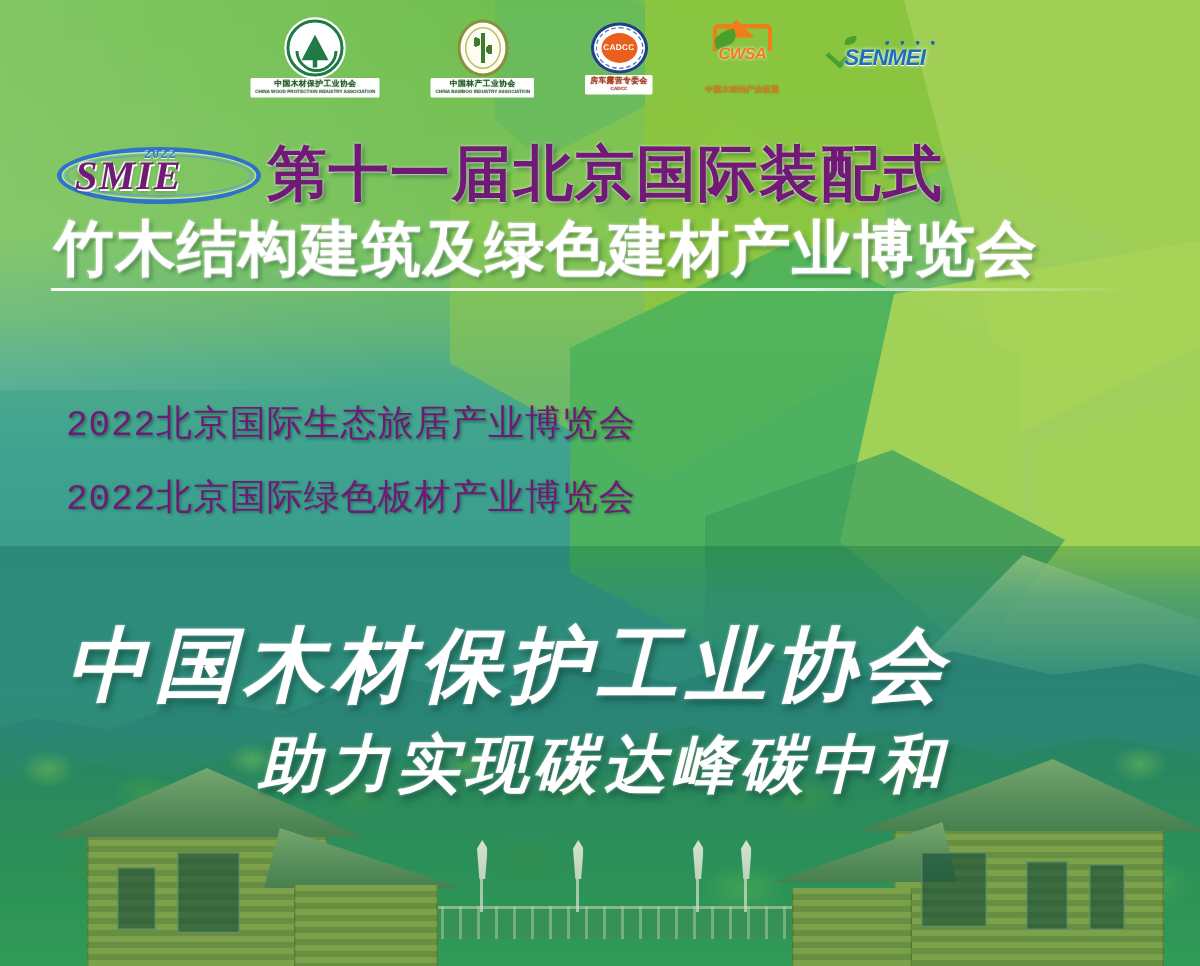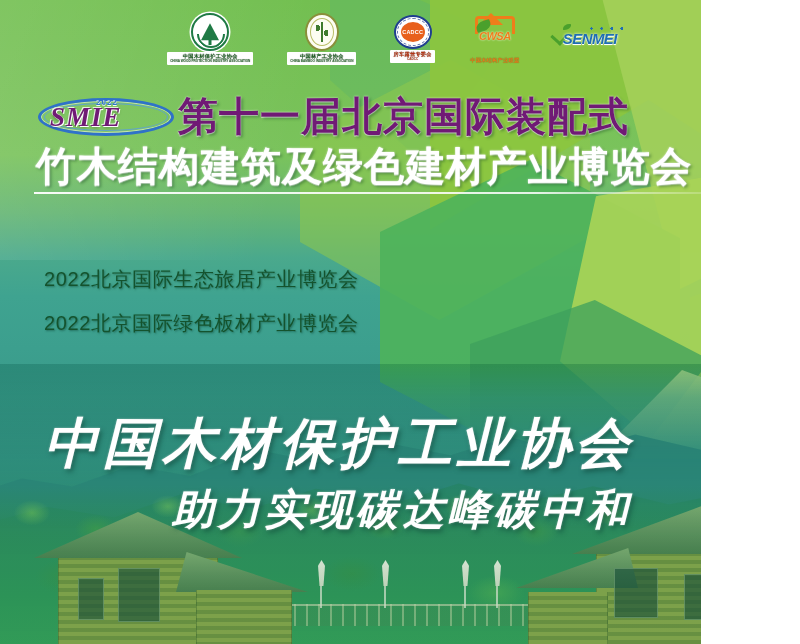--- a/index.html
+++ b/index.html
@@ -5,21 +5,21 @@
   * { margin:0; padding:0; box-sizing:border-box; }
   html, body {
     width:800px; height:644px;
     font-family:"Liberation Sans", sans-serif;
     background:#ffffff;
     overflow:hidden;
   }
 
   #poster {
     position:relative;
-    width:701px; height:644px;
+    width:800px; height:644px;
     overflow:hidden;
     background:#6fbd4f;
   }
 
   
   .bg-base {
     position:absolute; inset:0;
     background:
       linear-gradient(180deg,
         #72bf50 0%,
@@ -404,23 +404,24 @@
   }
 
   
   .concurrent { position:absolute; left:44px; top:266px; width:520px; }
   .concurrent .heading {
     font-size:21px; font-weight:bold; color:#ffffff; letter-spacing:1.5px;
     text-shadow:1px 1px 2px rgba(20,70,40,.55);
     margin-bottom:15px;
   }
   .concurrent .ev {
-    font-size:20px; color:#14532d; letter-spacing:.6px;
+    font-size:24px; color:#701a75; letter-spacing:.6px;
     margin-bottom:17px;
     text-shadow:1px 1px 2px rgba(15,70,55,.55);
+    font-family:Liberation Mono, monospace;
   }
 
   
   .slogan1 {
     position:absolute; left:44px; top:416px;
     font-family:"DejaVu Serif", serif;
     font-size:54px; font-weight:bold; font-style:italic;
     color:#ffffff; letter-spacing:5px; line-height:1;
     text-shadow:
       2px 3px 5px rgba(10,60,50,.55),

